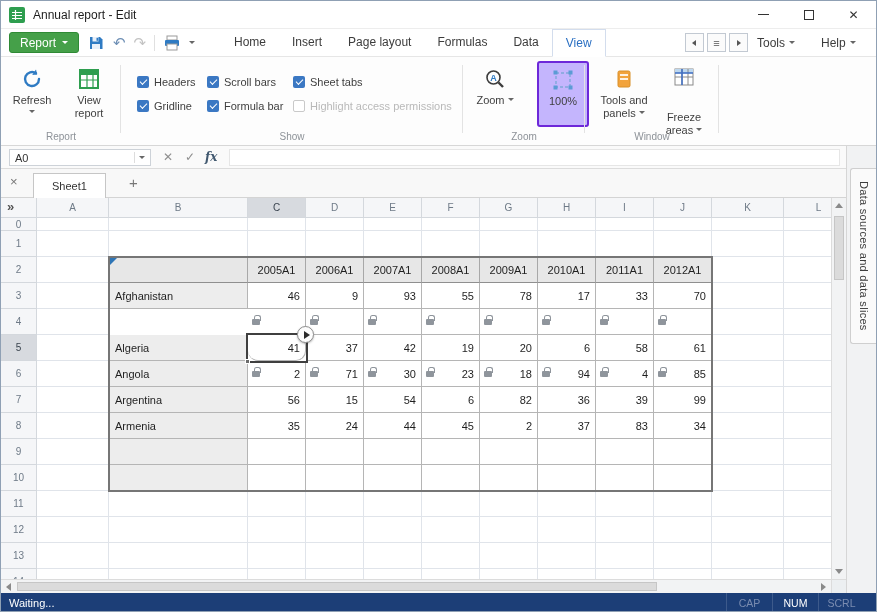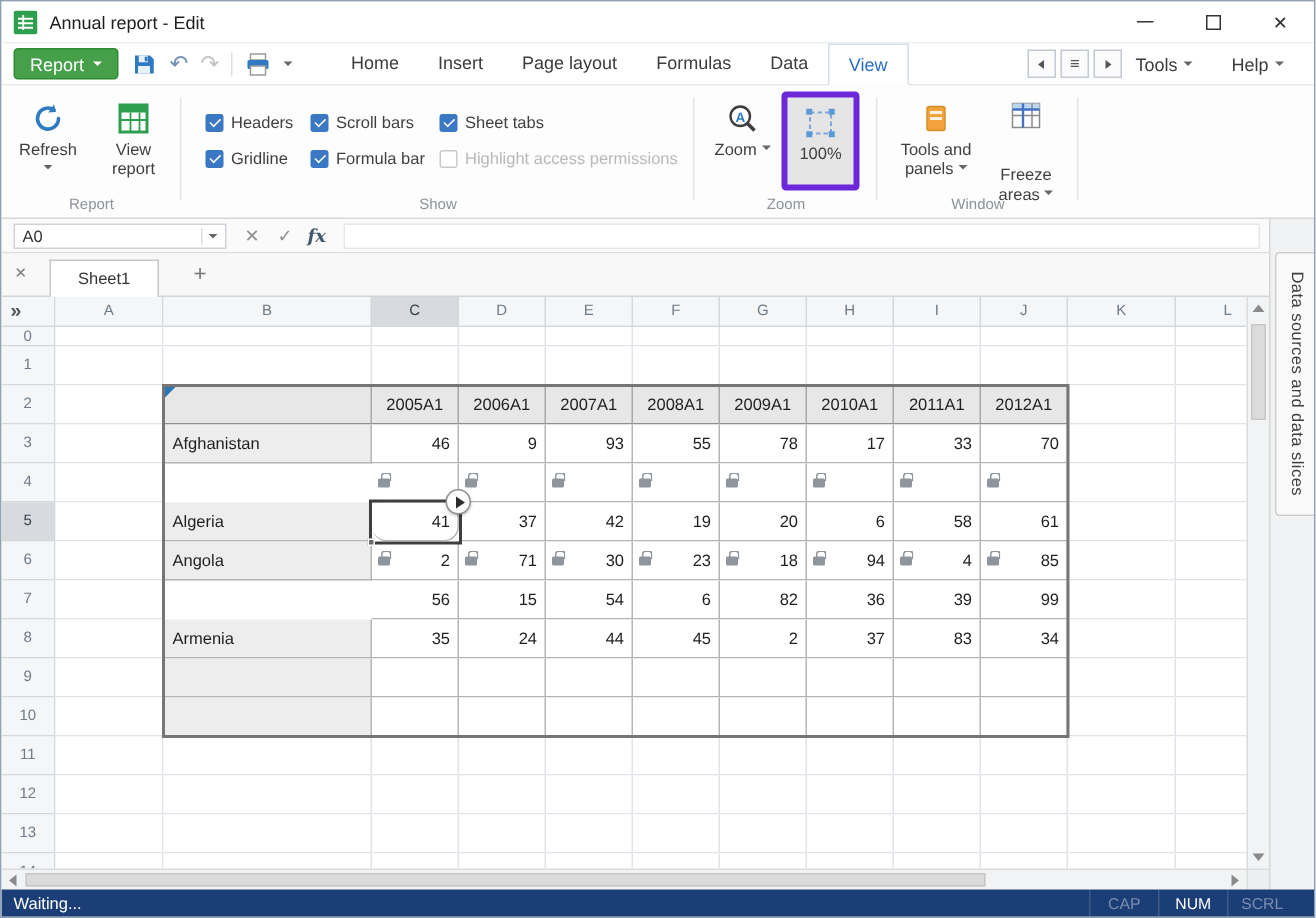--- a/index.html
+++ b/index.html
@@ -38,21 +38,21 @@
 
   
   .ribbon{position:absolute;left:0;top:56px;width:100%;height:89px;background:#fdfdfd;border-bottom:1px solid #d7d7d7;}
   .grp{position:absolute;top:0;height:88px;}
   .grp::after{content:'';position:absolute;right:0;top:8px;bottom:12px;width:1px;background:#e3e3e3;}
   .g-report{left:0;width:120px;} .g-show{left:120px;width:342px;} .g-zoom{left:462px;width:122px;} .g-window{left:584px;width:134px;}
   .grp-label{position:absolute;bottom:3px;left:0;right:0;text-align:center;font-size:10px;color:#8d9298;}
   .rbtn{position:absolute;top:4px;height:66px;display:flex;flex-direction:column;align-items:center;padding-top:4px;border-radius:3px;border:1px solid transparent;text-align:center;}
   .ricon{height:26px;display:flex;align-items:center;justify-content:center;margin-bottom:2px;}
   .lbl{font-size:11px;line-height:13px;color:#3f3f3f;}
-  .zoom-sel{border:4px solid #6d28d9;background:#e5e5e5;}
+  .zoom-sel{border:2px solid #6d28d9;background:#c4b5fd;margin-left:16px;}
   .show-grid{position:absolute;left:16px;top:13px;display:grid;grid-template-columns:70px 86px auto;grid-template-rows:24px 24px;grid-auto-flow:column;align-items:center;}
   .cb-item{display:flex;align-items:center;gap:5px;font-size:11px;color:#3f3f3f;}
   .cb{width:12px;height:12px;border-radius:2px;background:#3b78c3;position:relative;flex:none;}
   .cb.checked::after{content:'';position:absolute;left:2.5px;top:3px;width:6px;height:3px;border-left:1.8px solid #fff;border-bottom:1.8px solid #fff;transform:rotate(-45deg);}
   .cb:not(.checked){background:#fff;border:1px solid #c9c9c9;}
   .cb-item.disabled{color:#b9b9b9;}
 
   
   .formulabar{position:absolute;left:0;top:145px;width:845px;height:23px;background:#fafafa;border-bottom:1px solid #dcdcdc;}
   .namebox{position:absolute;left:8px;top:3px;width:142px;height:17px;border:1px solid #cdd2d8;background:#fff;display:flex;align-items:center;padding:0 5px;font-size:11px;color:#333;}
@@ -520,20 +520,23 @@
         <span class="cv">4</span>
       </div>
       <div class="g-cell t-val" style="left: 653px; top: 163px; width: 58px; height: 26px;">
         <span class="lock"></span>
         <span class="cv">85</span>
       </div>
       <div class="g-cell " style="left: 711px; top: 163px; width: 72px; height: 26px;"></div>
       <div class="g-cell " style="left: 783px; top: 163px; width: 70px; height: 26px;"></div>
       <div class="g-rowhdr" style="left: 0px; top: 189px; width: 36px; height: 26px;">7</div>
       <div class="g-cell " style="left: 36px; top: 189px; width: 72px; height: 26px;"></div>
+      <div class="g-cell t-name" style="left: 108px; top: 189px; width: 139px; height: 26px;">
+        <span class="cv">Argentina</span>
+      </div>
       <div class="g-cell t-val" style="left: 247px; top: 189px; width: 58px; height: 26px;">
         <span class="cv">56</span>
       </div>
       <div class="g-cell t-val" style="left: 305px; top: 189px; width: 58px; height: 26px;">
         <span class="cv">15</span>
       </div>
       <div class="g-cell t-val" style="left: 363px; top: 189px; width: 58px; height: 26px;">
         <span class="cv">54</span>
       </div>
       <div class="g-cell t-val" style="left: 421px; top: 189px; width: 58px; height: 26px;">

